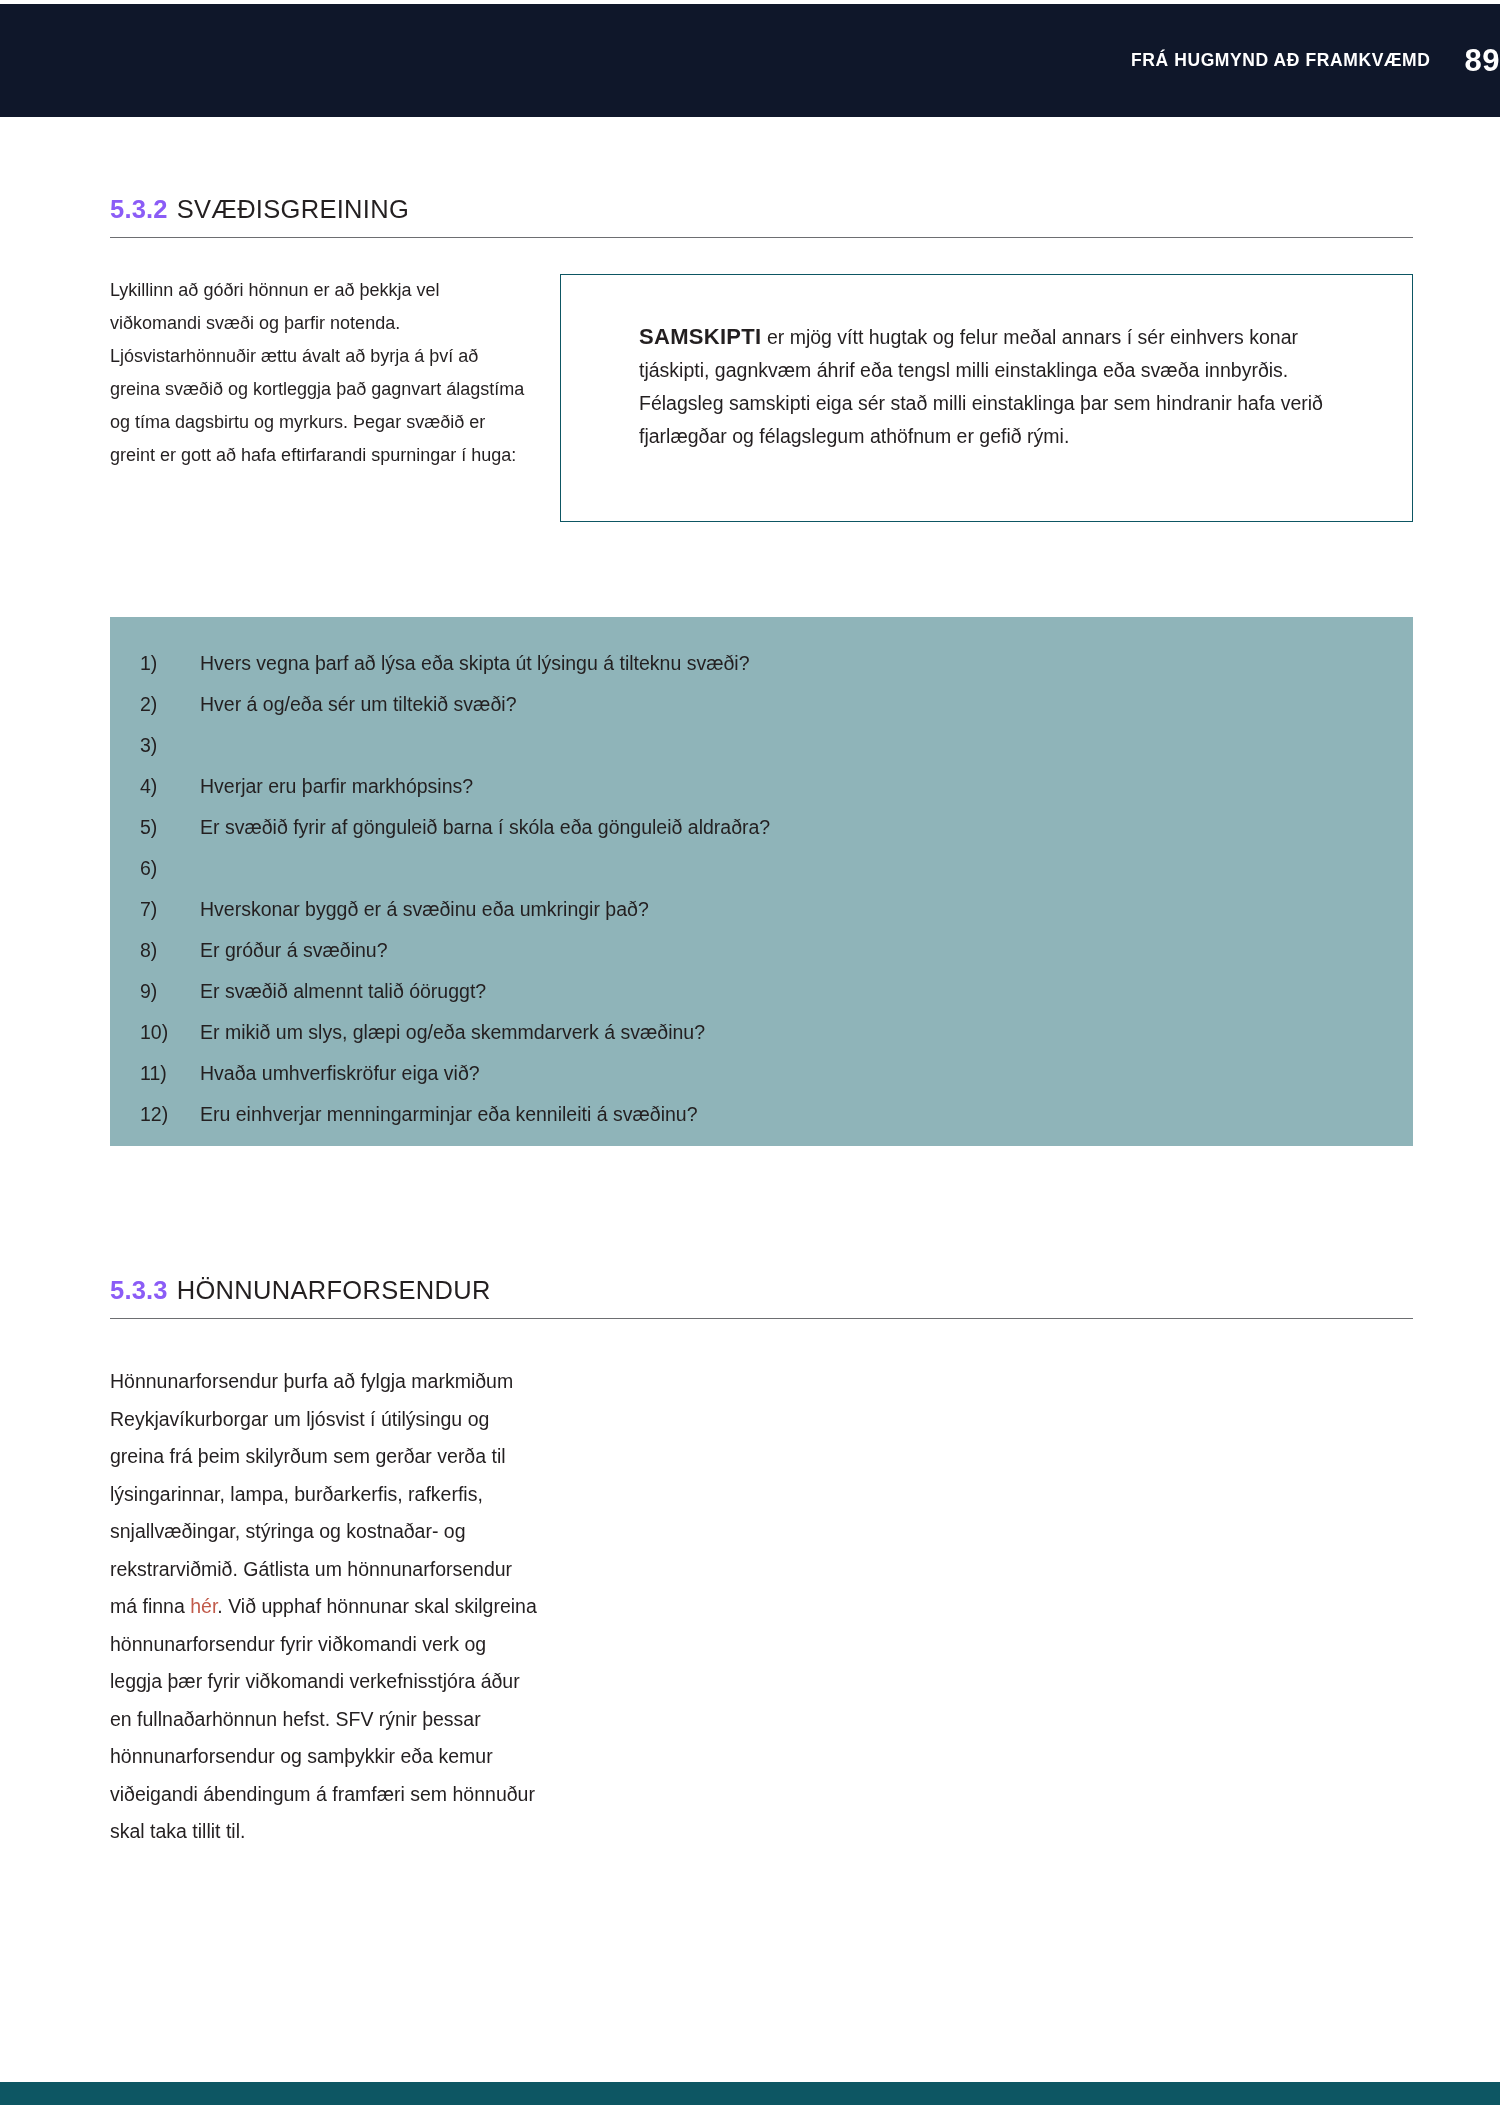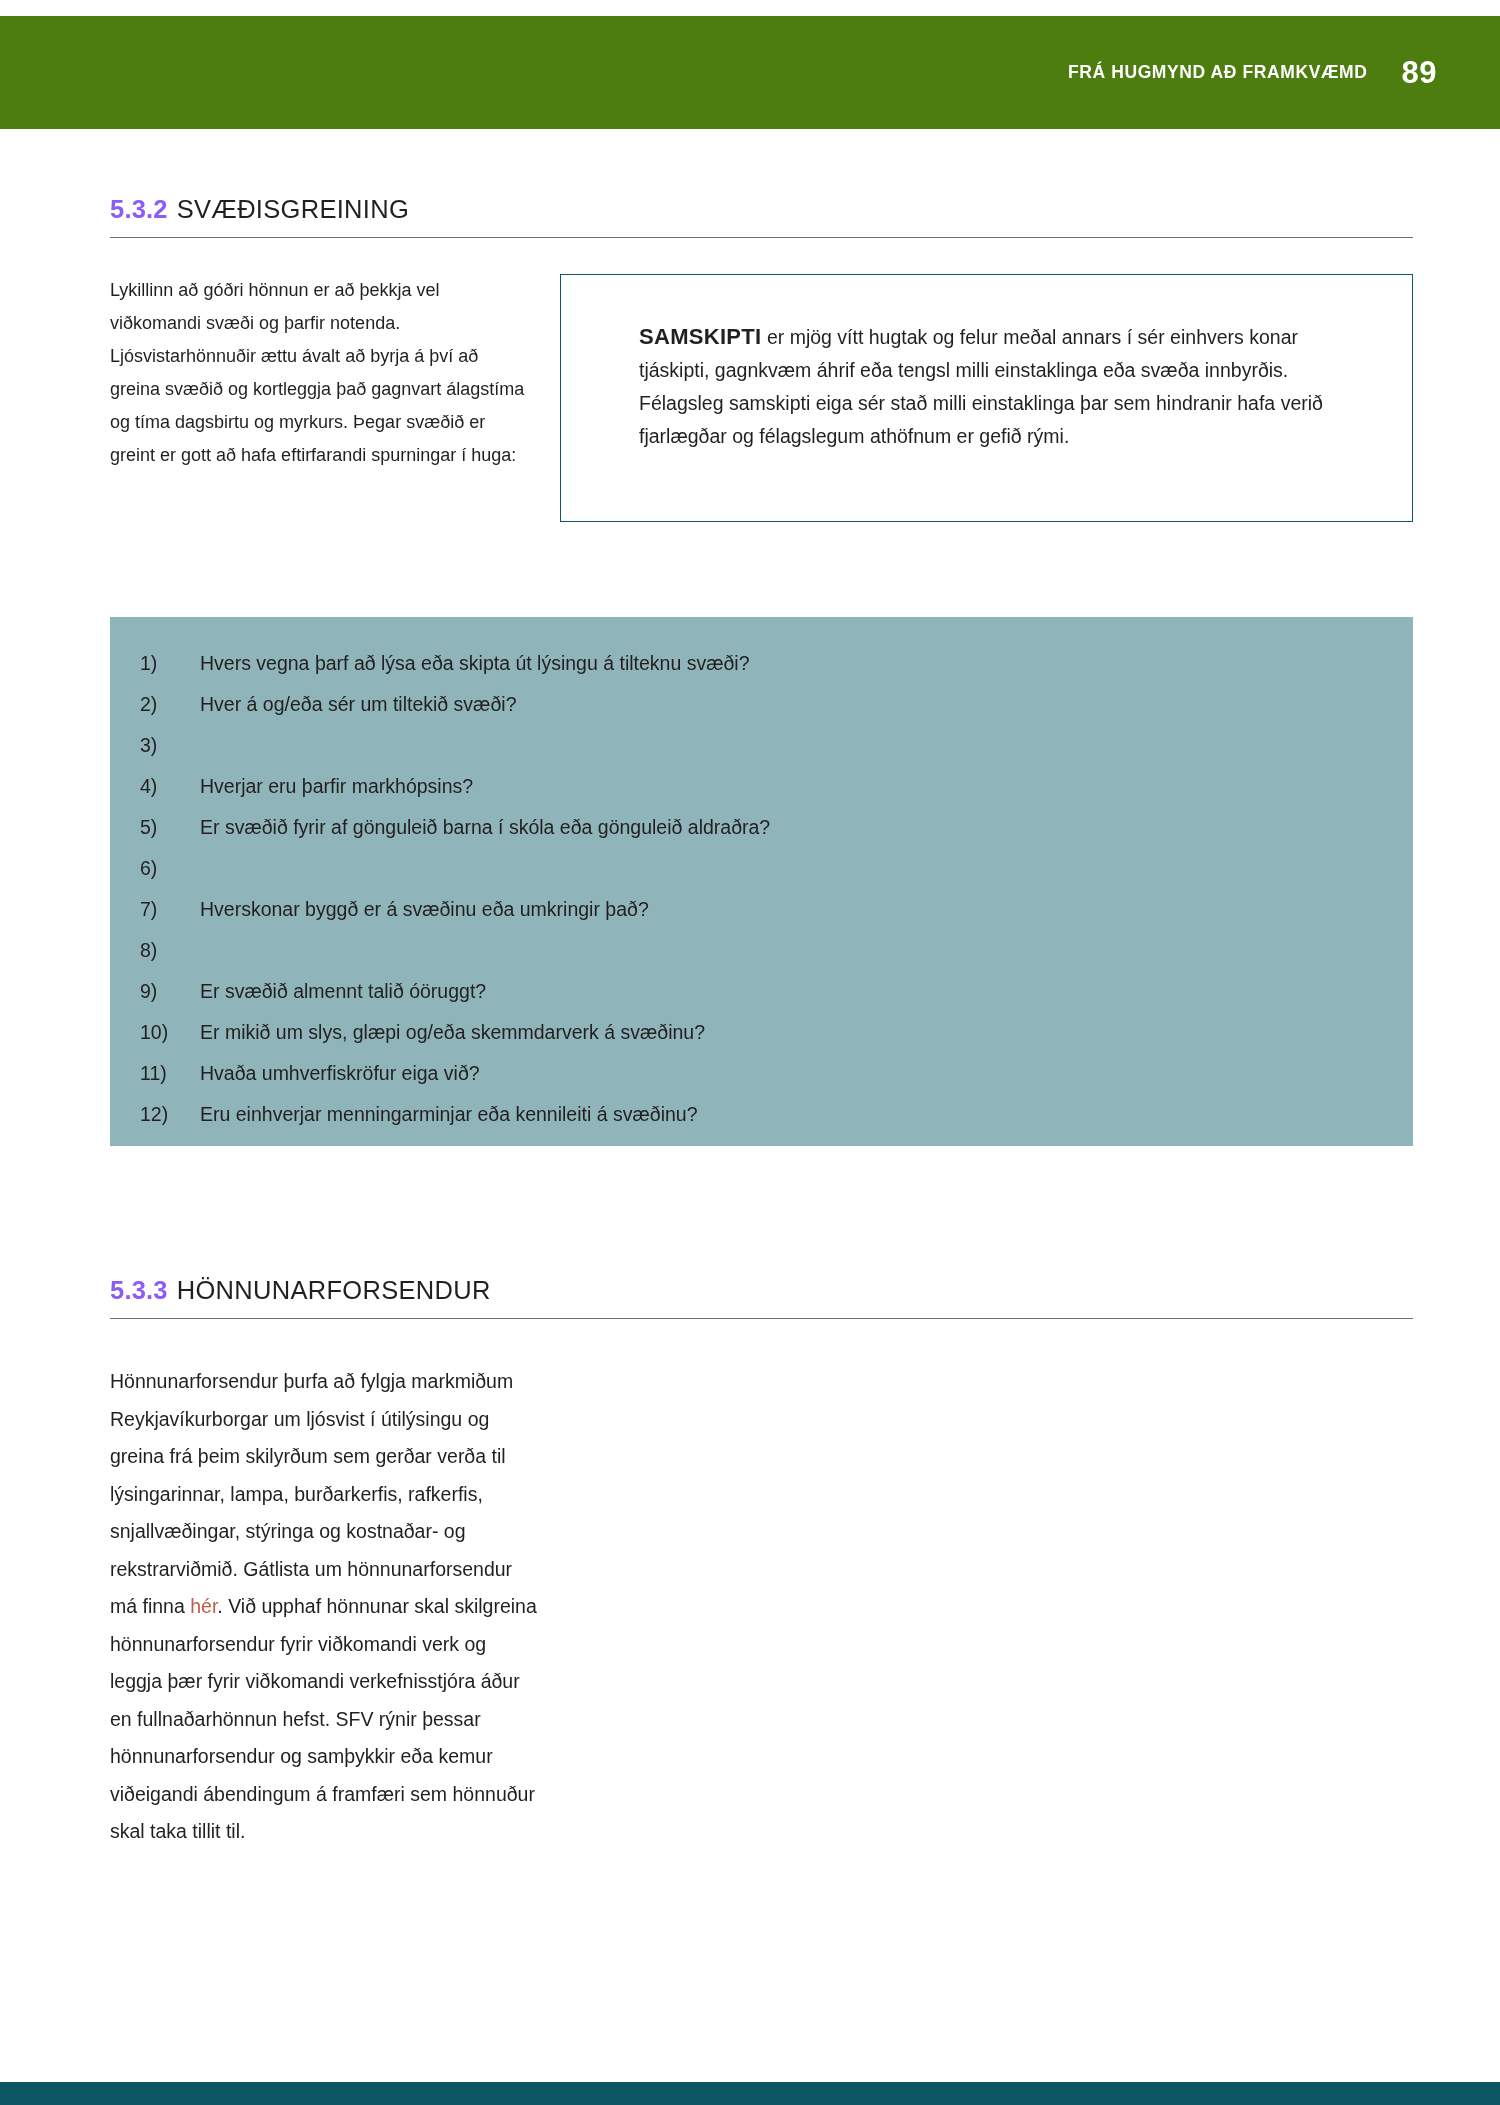--- a/index.html
+++ b/index.html
@@ -12,30 +12,29 @@
     background: #ffffff;
     font-family: "Liberation Sans", sans-serif;
     color: #231f20;
     position: relative;
     overflow: hidden;
   }
 
   
   .header-bar {
     position: absolute;
-    top: 16px;
+    top: 4px;
     left: 0;
     width: 1500px;
     height: 113px;
-    background: #4d7c0f;
+    background: #0f172a;
     display: flex;
     align-items: center;
     justify-content: flex-end;
     box-sizing: border-box;
-    padding-right: 63px;
   }
   .header-title {
     color: #ffffff;
     font-size: 17.5px;
     font-weight: bold;
     letter-spacing: 0.6px;
     margin-right: 34px;
   }
   .header-page {
     color: #ffffff;
@@ -218,20 +217,21 @@
       </div>
     <div class="qrow" style="top:227px">
         <span class="qnum">6)</span>
       </div>
     <div class="qrow" style="top:268px">
         <span class="qnum">7)</span>
         <span class="qtext">Hverskonar byggð er á svæðinu eða umkringir það?</span>
       </div>
     <div class="qrow" style="top:309px">
         <span class="qnum">8)</span>
+        <span class="qtext">Er gróður á svæðinu?</span>
       </div>
     <div class="qrow" style="top:350px">
         <span class="qnum">9)</span>
         <span class="qtext">Er svæðið almennt talið óöruggt?</span>
       </div>
     <div class="qrow" style="top:391px">
         <span class="qnum">10)</span>
         <span class="qtext">Er mikið um slys, glæpi og/eða skemmdarverk á svæðinu?</span>
       </div>
     <div class="qrow" style="top:432px">

